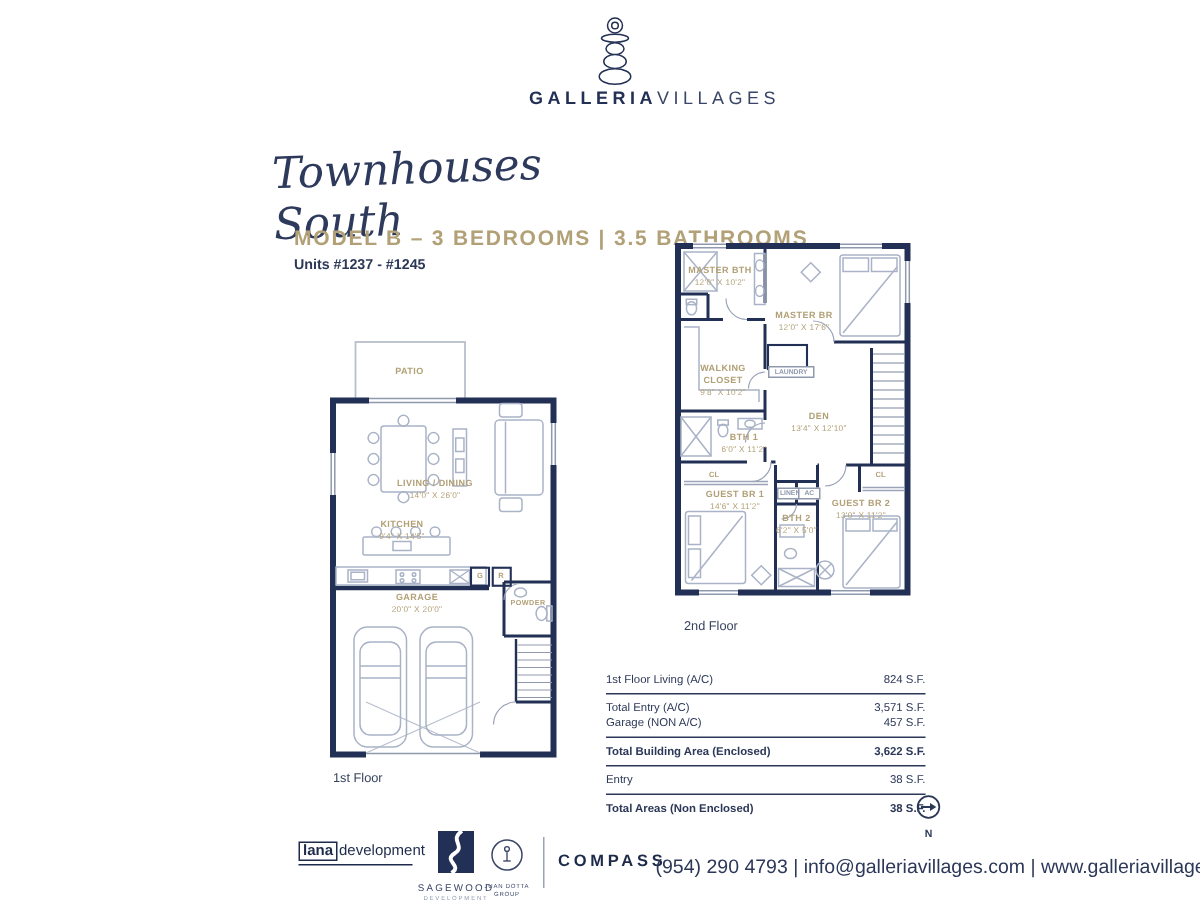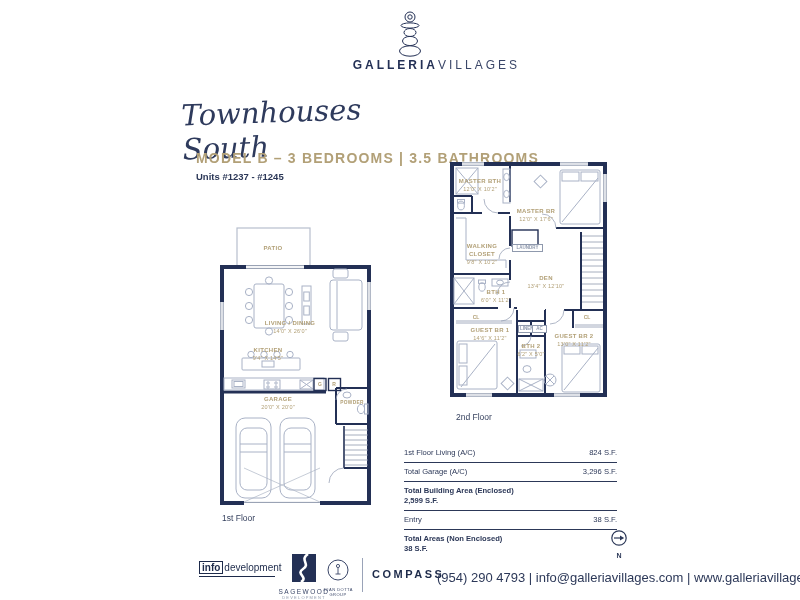--- a/index.html
+++ b/index.html
@@ -22,21 +22,21 @@
   .rlabel{position:absolute;color:#b2a077;font-size:6px;line-height:1.3;
           text-align:center;letter-spacing:.3px;font-weight:bold;}
   .rlabel .dim{font-weight:normal;font-size:5.5px;letter-spacing:.2px;}
   .tag{position:absolute;color:#b2a077;font-size:5px;font-weight:bold;text-align:center;}
   .tagbox{position:absolute;color:#8f99ad;font-size:4.5px;font-weight:bold;text-align:center;
           border:0.5px solid #8f99ad;background:#fff;line-height:1.4;padding:0 1px;}
   .caption{position:absolute;font-size:8.5px;color:#37425f;text-align:right;}
   
   .areas{left:404px;top:448px;width:213px;}
   .arow{display:flex;justify-content:space-between;font-size:7.6px;line-height:10px;color:#2c3858;}
-  .arow.b{font-weight:bold;flex-direction:column;}
+  .arow.b{font-weight:bold;}
   .sep{border-top:1px solid #2c3858;margin:4px 0 4px 0;}
   
   .north{left:604px;top:529px;width:30px;text-align:center;}
   .north .n{font-size:7px;font-weight:bold;color:#2c3858;margin-top:-1px;}
   
   .lana{left:199px;top:562px;width:76px;border-bottom:1.5px solid #1d2a4a;padding-bottom:3px;
         font-size:10px;color:#1d2a4a;white-space:nowrap;}
   .lana .bx{border:1.2px solid #1d2a4a;font-weight:bold;padding:0 2px;margin-right:1px;}
   .sage{left:278px;top:554px;width:52px;text-align:center;}
   .sage .t1{font-size:6.5px;letter-spacing:1.5px;color:#3a4668;margin-top:2px;}
@@ -370,27 +370,31 @@
   <div class="caption" style="left:8px;top:254px">2nd Floor</div>
 </div>
 
 <div class="abs areas">
   <div class="arow">
       <span>1st Floor Living (A/C)</span>
       <span>824 S.F.</span>
     </div>
   <div class="sep"></div>
   <div class="arow">
-      <span>Total Garage (A/C)</span>
-      <span>3,296 S.F.</span>
+      <span>Total Entry (A/C)</span>
+      <span>3,571 S.F.</span>
+    </div>
+  <div class="arow">
+      <span>Garage (NON A/C)</span>
+      <span>457 S.F.</span>
     </div>
   <div class="sep"></div>
   <div class="arow b">
       <span>Total Building Area (Enclosed)</span>
-      <span>2,599 S.F.</span>
+      <span>3,622 S.F.</span>
     </div>
   <div class="sep"></div>
   <div class="arow">
       <span>Entry</span>
       <span>38 S.F.</span>
     </div>
   <div class="sep"></div>
   <div class="arow b">
       <span>Total Areas (Non Enclosed)</span>
       <span>38 S.F.</span>
@@ -400,21 +404,21 @@
 <div class="abs north">
   <svg width="22" height="20" viewBox="0 0 22 20">
     <circle cx="11" cy="9" r="7.2" fill="none" stroke="#2c3858" stroke-width="1.2"></circle>
     <line x1="6" y1="9" x2="12" y2="9" stroke="#2c3858" stroke-width="1.2"></line>
     <polygon points="12,6.4 16.2,9 12,11.6" fill="#2c3858"></polygon>
   </svg>
   <div class="n">N</div>
 </div>
 
 <div class="abs lana">
-  <span class="bx">info</span><span>development</span>
+  <span class="bx">lana</span><span>development</span>
 </div>
 
 <div class="abs sage">
   <svg width="24" height="28" viewBox="0 0 24 28">
     <rect width="24" height="28" fill="#233055"></rect>
     <path d="M16,0 C7,6 19,10 11,15 C3,20 17,23 9,28" stroke="#fff" fill="none" stroke-width="2.6"></path>
   </svg>
   <div class="t1">SAGEWOOD</div>
   <div class="t2">DEVELOPMENT</div>
 </div>

